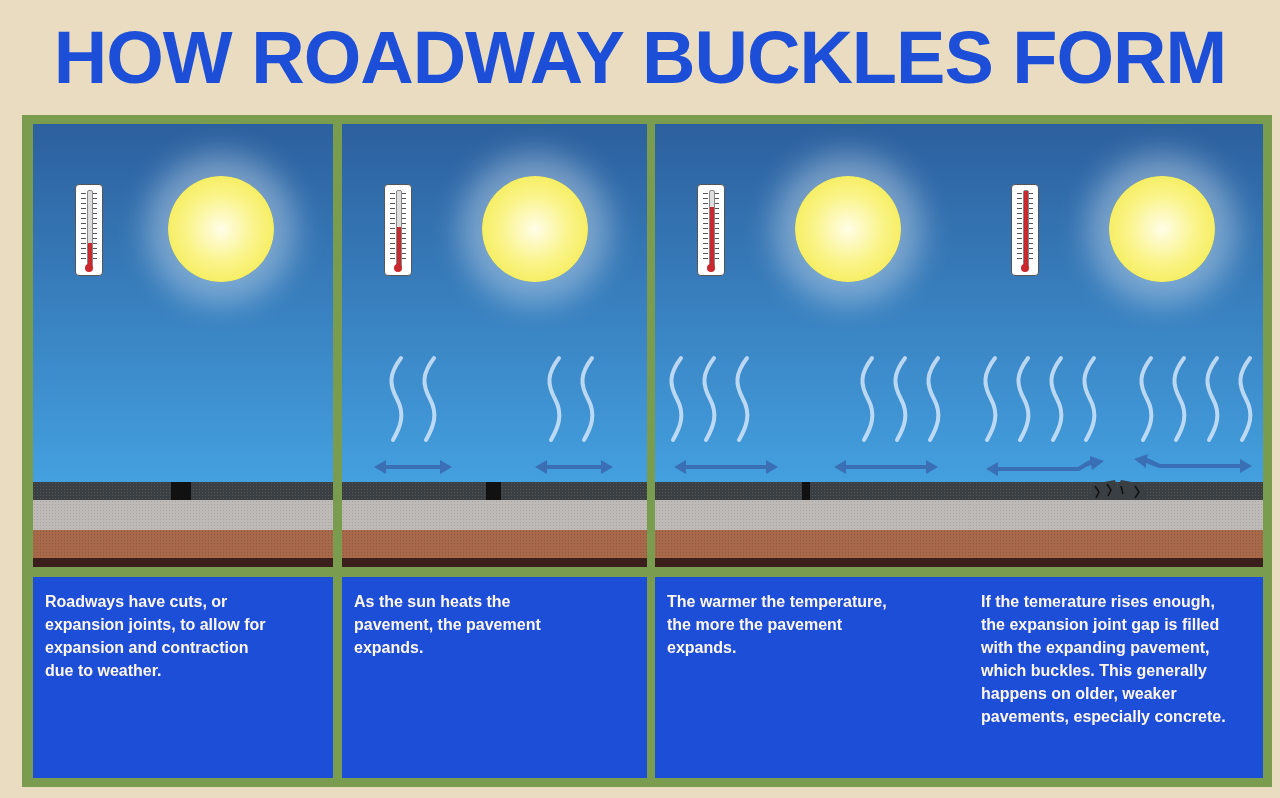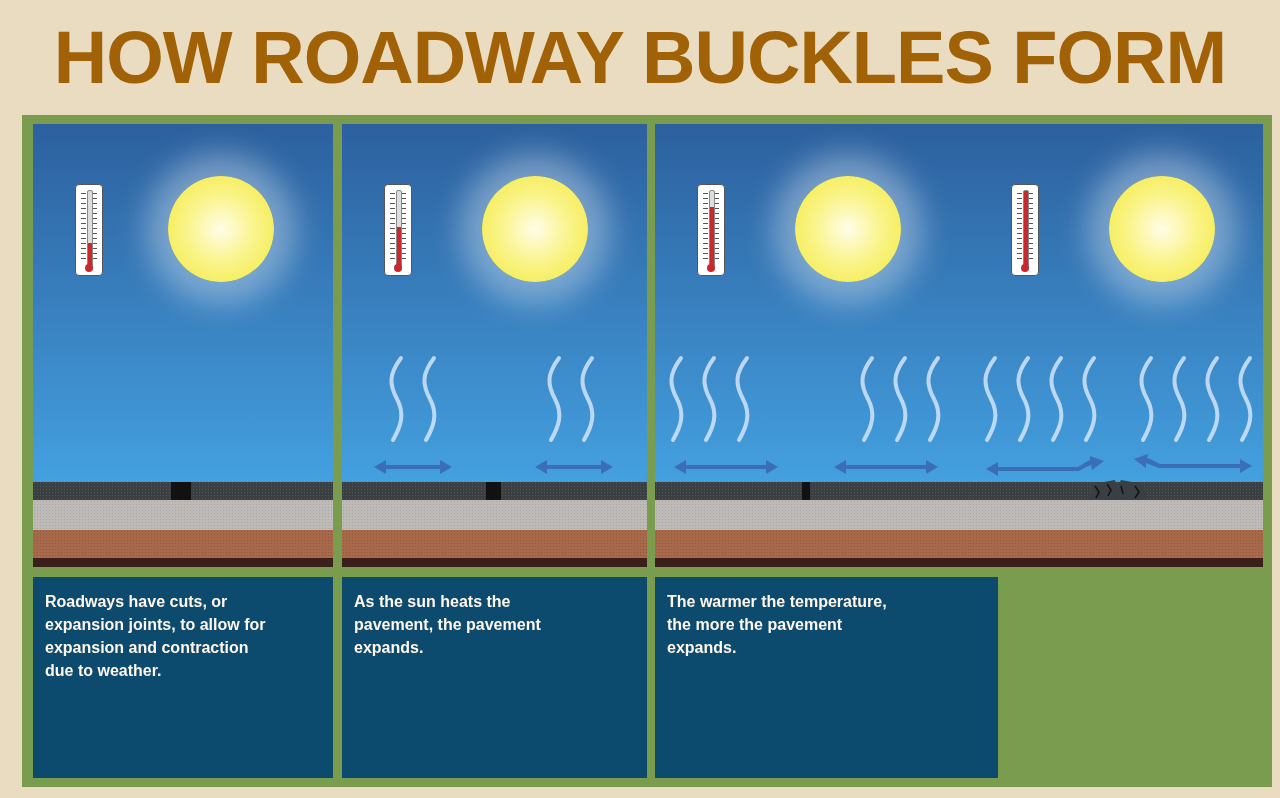--- a/index.html
+++ b/index.html
@@ -1,17 +1,17 @@
 <!DOCTYPE html>
 <html><head>
 <meta charset="utf-8">
 <style>
   html,body{margin:0;padding:0;}
   body{width:1280px;height:798px;background:#EADCC0;position:relative;overflow:hidden;font-family:"Liberation Sans",sans-serif;}
-  .title{position:absolute;left:0;top:8px;width:1280px;text-align:center;color:#a16207;font-weight:bold;font-size:74px;letter-spacing:-1px;line-height:100px;font-family:"Liberation Sans",sans-serif;}
+  .title{position:absolute;left:0;top:8px;width:1280px;text-align:center;color:#1d4ed8;font-weight:bold;font-size:74px;letter-spacing:-1px;line-height:100px;font-family:"Liberation Sans",sans-serif;}
   .frame{position:absolute;left:22px;top:115px;width:1250px;height:672px;background:#7A9C4E;}
   .panel{position:absolute;top:124px;height:654px;}
   .sky{position:absolute;left:0;top:0;width:100%;height:358px;background:linear-gradient(to bottom,#2C609E 0%,#3679B8 40%,#44A0DF 100%);overflow:hidden;}
   .sun{position:absolute;width:106px;height:106px;border-radius:50%;top:52px;
        background:radial-gradient(circle at 50% 50%,#FFFDE8 0%,#FAF48A 45%,#F2E83A 100%);
        box-shadow:0 0 30px 22px rgba(255,255,255,0.35);}
   .thermo{position:absolute;left:42px;top:60px;width:26px;height:90px;background:#fff;border:1px solid #555;border-radius:4px;}
   .thermo .tube{position:absolute;left:11px;top:5px;width:4px;height:76px;background:#ddd;border:1px solid #888;border-radius:2px;}
   .thermo .fill{position:absolute;left:12px;width:4px;background:#C8282E;}
   .thermo .bulb{position:absolute;left:9px;bottom:3px;width:8px;height:8px;border-radius:50%;background:#C8282E;}
@@ -20,21 +20,21 @@
        -webkit-mask:linear-gradient(to right,#000 30%,transparent 30%,transparent 70%,#000 70%);
        mask:linear-gradient(to right,#000 30%,transparent 30%,transparent 70%,#000 70%);}
   .wave{position:absolute;top:230px;width:20px;height:90px;}
   .arrow{position:absolute;top:336px;height:14px;}
   .road{position:absolute;left:0;width:100%;}
   .asphalt{top:358px;height:18px;background:#3A3F43;background-image:radial-gradient(#555 1px,transparent 1px);background-size:3px 3px;}
   .base{top:376px;height:30px;background:#BDBAB8;background-image:radial-gradient(#a8a5a3 1px,transparent 1px);background-size:3px 3px;}
   .soil{top:406px;height:28px;background:#A8694A;background-image:radial-gradient(#8f5a3f 1px,transparent 1px);background-size:3px 3px;}
   .deep{top:434px;height:9px;background:#3A1F1C;}
   .joint{position:absolute;top:358px;width:20px;height:18px;background:#111;}
-  .caption{position:absolute;left:0;top:453px;width:100%;height:201px;background:#0c4a6e;color:#FFF6EC;font-weight:bold;font-size:16px;line-height:23px;box-sizing:border-box;padding:13px 12px 7px 12px;white-space:pre-line;}
+  .caption{position:absolute;left:0;top:453px;width:100%;height:201px;background:#1d4ed8;color:#FFF6EC;font-weight:bold;font-size:16px;line-height:23px;box-sizing:border-box;padding:13px 12px 7px 12px;white-space:pre-line;}
 </style>
 </head>
 <body>
 
 <div class="title">HOW ROADWAY BUCKLES FORM</div>
 
 <div class="frame"></div>
 
 <div class="panel" style="left:33px;width:300px;">
   <div class="sky">
@@ -180,13 +180,19 @@
       </svg>
   </div>
   <div class="road asphalt"></div>
   <svg style="position:absolute;left:118px;top:350px;width:62px;height:28px;" viewBox="0 0 62 28">
     <path d="M2 26 L6 10 L28 6 L30 14 L34 6 L56 10 L60 26 Z" fill="#3A3F43"></path>
     <path d="M8 12 L12 18 L9 24 M20 10 L24 16 L21 22 M34 12 L36 20 M48 12 L52 18 L48 24" stroke="#111" stroke-width="1.5" fill="none"></path>
   </svg>
   <div class="road base"></div>
   <div class="road soil"></div>
   <div class="road deep"></div>
+  <div class="caption">If the temerature rises enough,
+the expansion joint gap is filled
+with the expanding pavement,
+which buckles. This generally
+happens on older, weaker
+pavements, especially concrete.</div>
 </div>
 
 </body></html>

